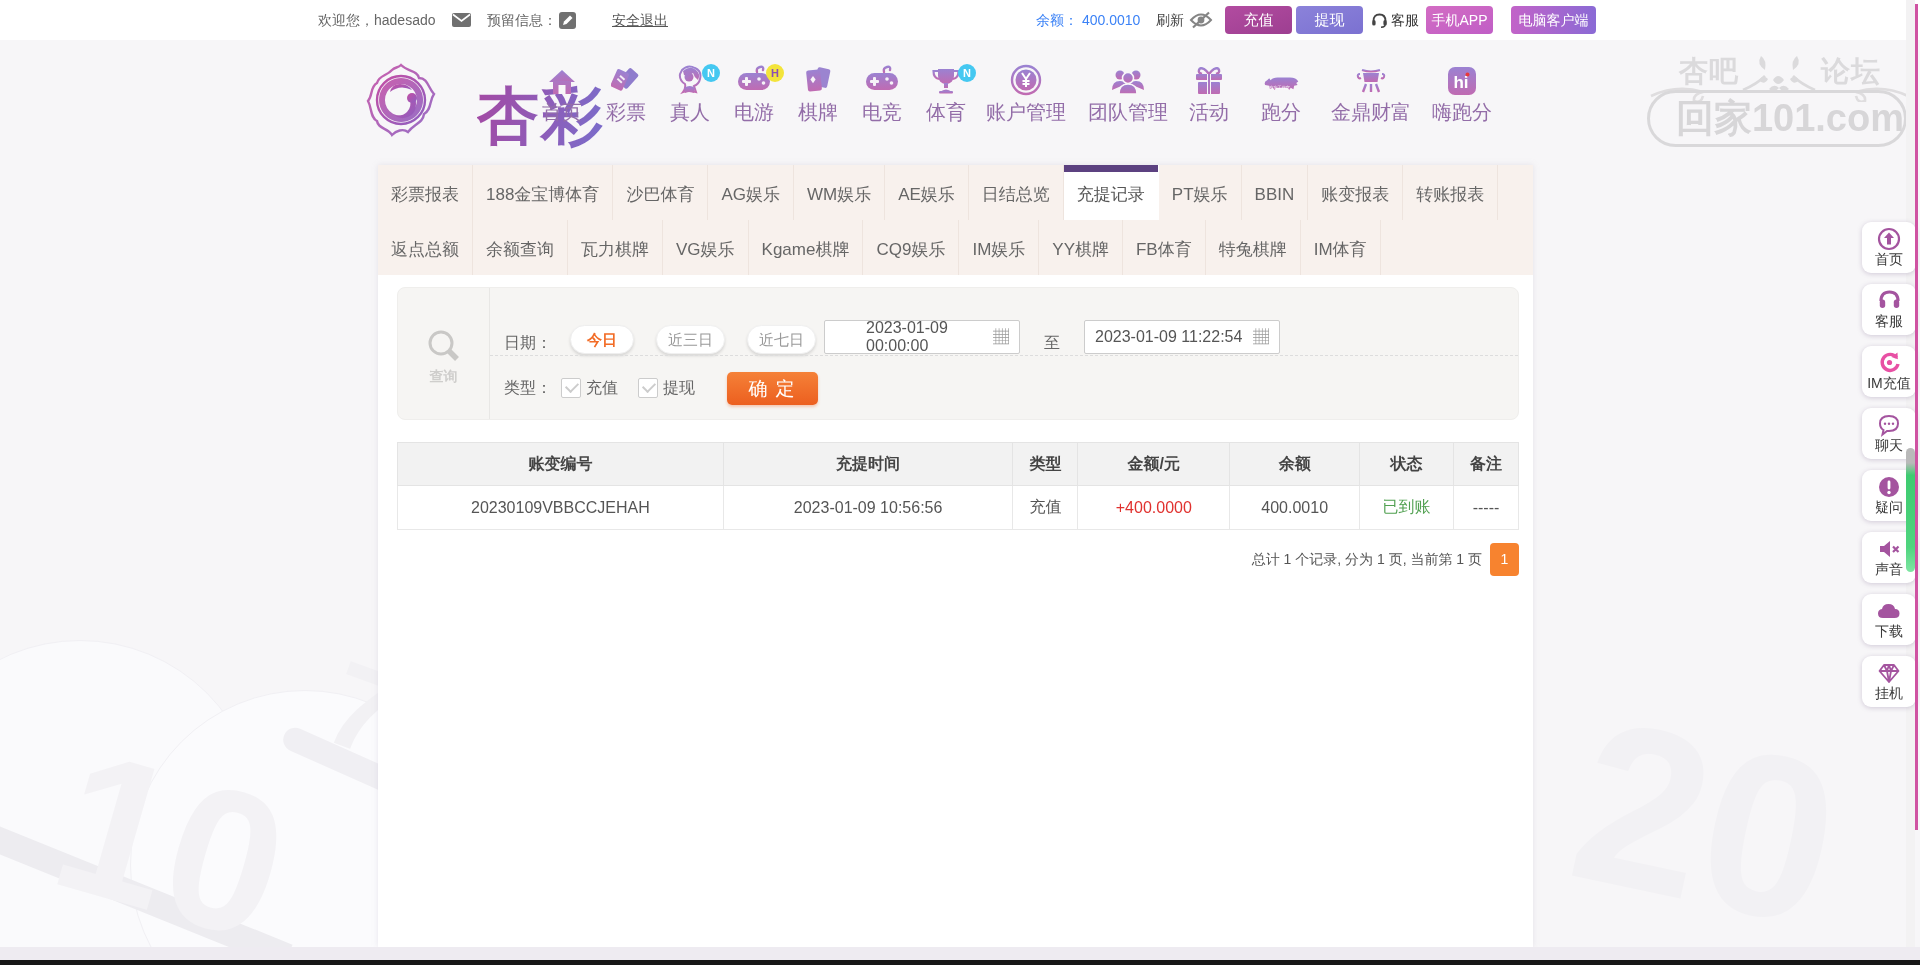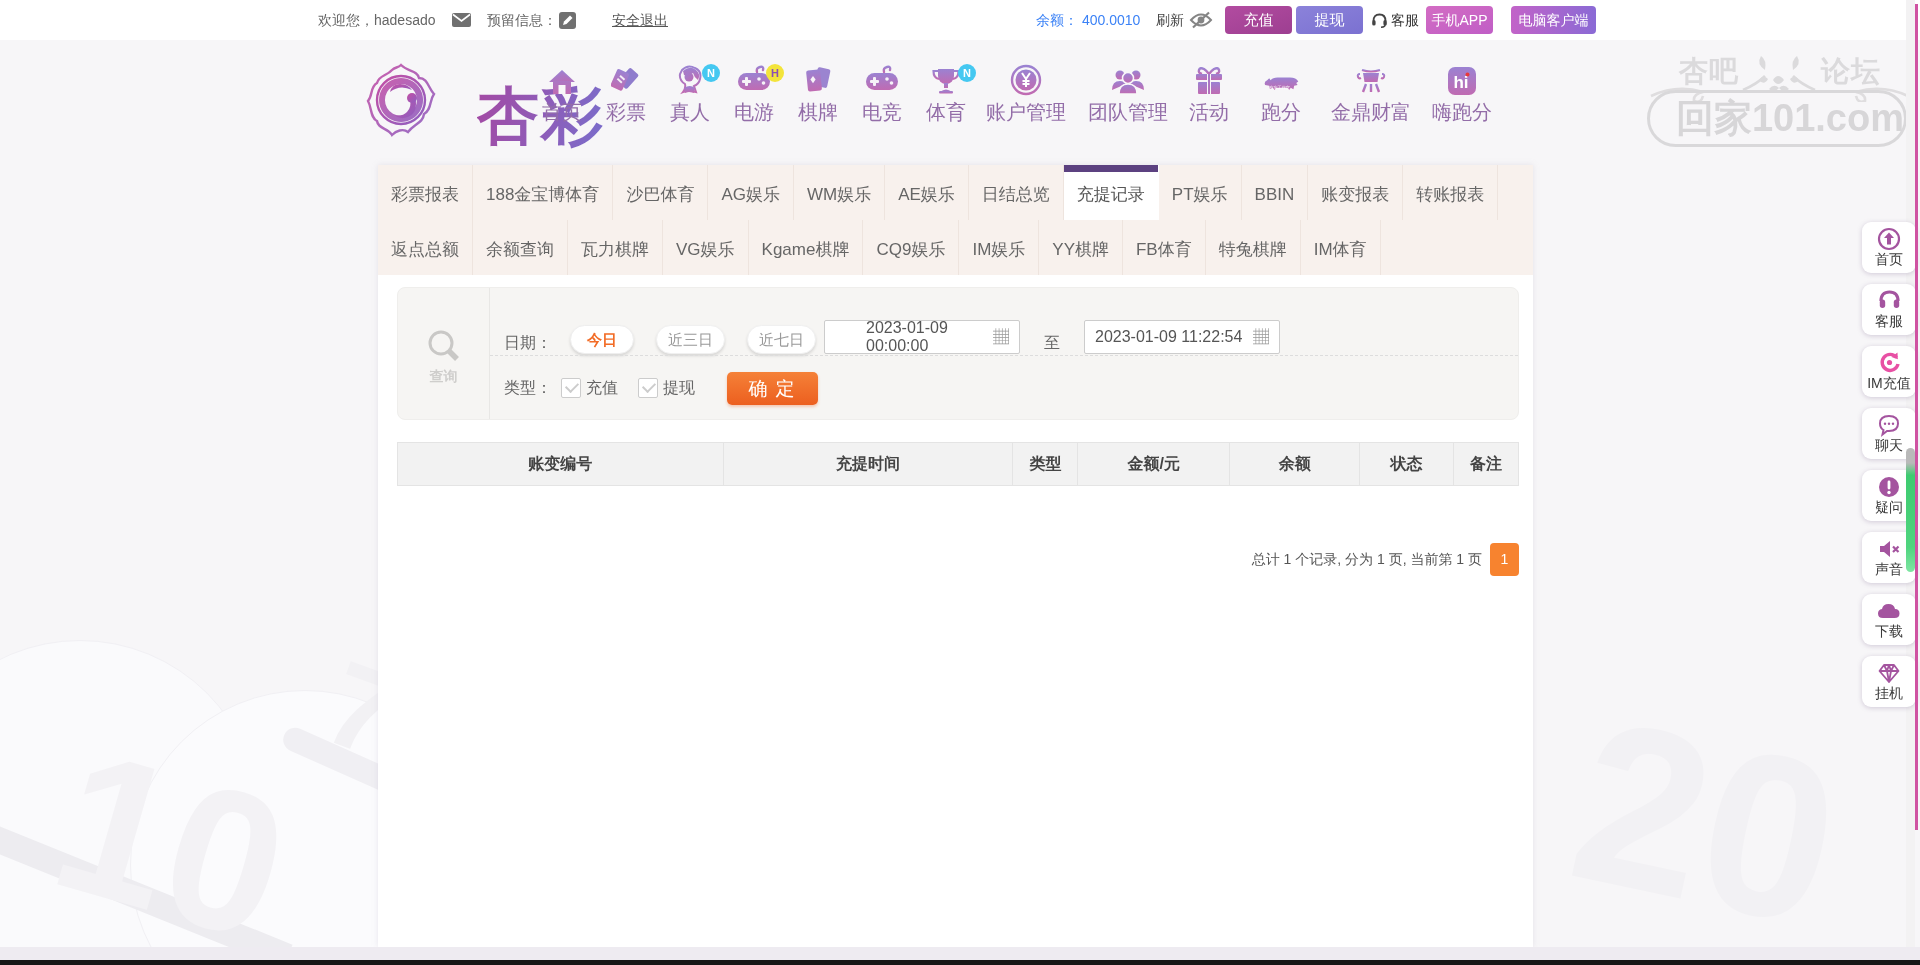--- a/index.html
+++ b/index.html
@@ -401,20 +401,29 @@
     <tbody>
         <tr>
       <th style="width:326px;">账变编号</th>
           <th style="width:290px;">充提时间</th>
           <th style="width:65px;">类型</th>
           <th style="width:152px;">金额/元</th>
           <th style="width:130px;">余额</th>
           <th style="width:94px;">状态</th>
           <th style="width:65px;">备注</th>
     </tr>
+    <tr>
+      <td>20230109VBBCCJEHAH</td>
+          <td>2023-01-09 10:56:56</td>
+          <td>充值</td>
+          <td class="red">+400.0000</td>
+          <td>400.0010</td>
+          <td class="green">已到账</td>
+          <td>-----</td>
+    </tr>
   </tbody>
     </table>
 
   <div class="pgline">
     <span>总计 1 个记录, 分为 1 页, 当前第 1 页</span>
     <div class="pgbtn">1</div>
   </div>
 </div>
 
 <div class="sb-track"></div>

